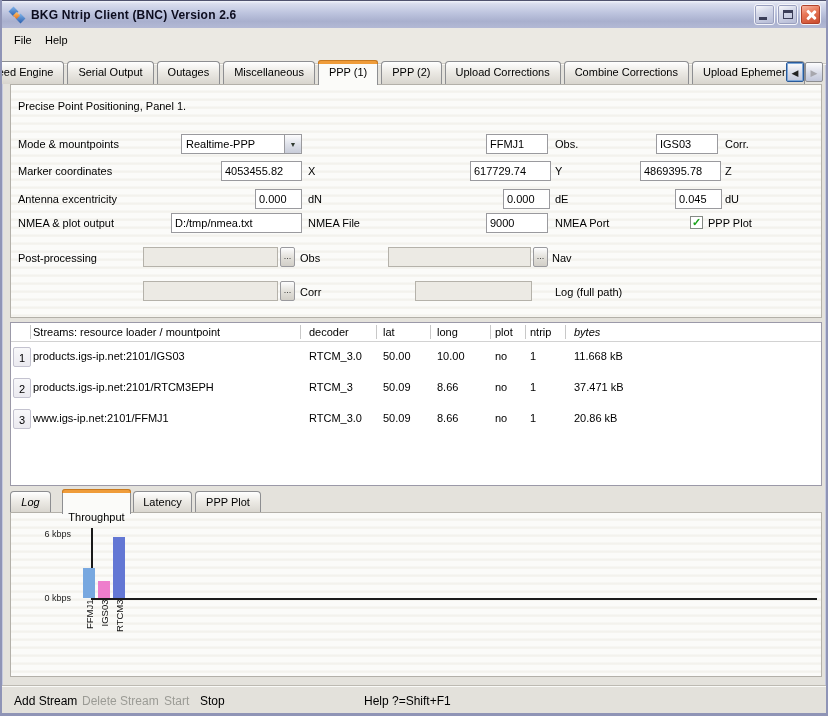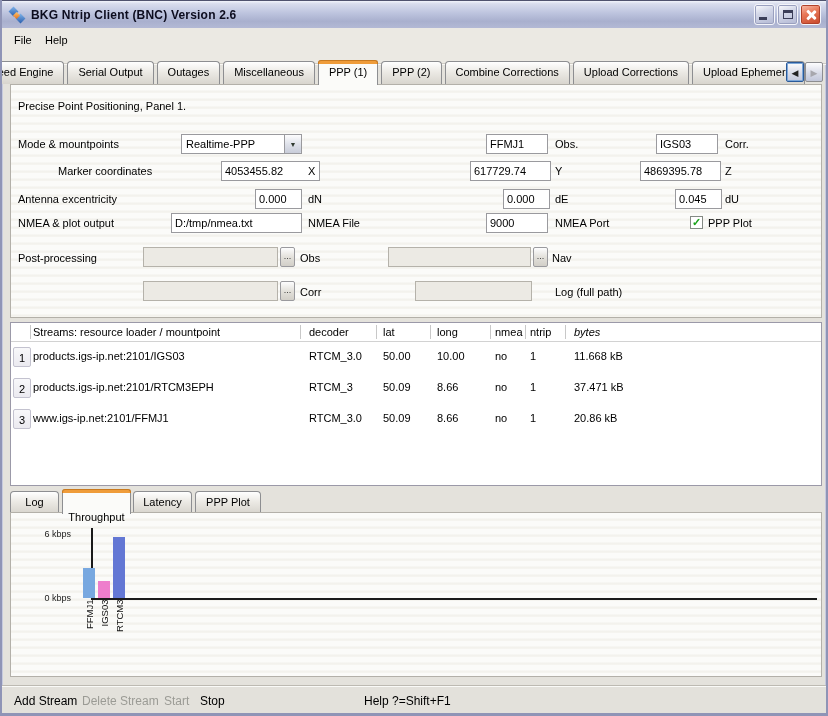--- a/index.html
+++ b/index.html
@@ -144,22 +144,22 @@
   </div>
 
   <div class="tabbar">
     <div class="tabs-row">
       <div class="tab">Feed Engine</div>
       <div class="tab">Serial Output</div>
       <div class="tab">Outages</div>
       <div class="tab">Miscellaneous</div>
       <div class="tab selected">PPP (1)</div>
       <div class="tab">PPP (2)</div>
+      <div class="tab">Upload Corrections</div>
       <div class="tab">Combine Corrections</div>
-      <div class="tab">Upload Corrections</div>
       <div class="tab">Upload Ephemeris</div>
     </div>
     <div class="tab-scroll">
       <span class="scrollbtn focus">◀</span>
       <span class="scrollbtn disabled">▶</span>
     </div>
   </div>
 
   <div class="qpanel ppp-panel">
     <div class="flabel" style="left:7px; top:15px;">Precise Point Positioning, Panel 1.</div>
@@ -167,22 +167,22 @@
     <div class="flabel" style="left:7px; top:53px;">Mode &amp; mountpoints</div>
     <div class="combo-box" style="left:170px; top:49px; width:121px;">
       <span class="combo-text">Realtime-PPP</span>
       <span class="combo-btn">▼</span>
     </div>
     <input class="field" style="left: 475px; top: 49px; width: 62px;" value="FFMJ1">
     <div class="flabel" style="left:544px; top:53px;">Obs.</div>
     <input class="field" style="left: 645px; top: 49px; width: 62px;" value="IGS03">
     <div class="flabel" style="left:714px; top:53px;">Corr.</div>
 
-    <div class="flabel" style="left:7px; top:80px;margin-left:40px;">Marker coordinates</div>
-    <input class="field" style="left: 210px; top: 76px; width: 99px;" value="4053455.82">
+    <div class="flabel" style="left:7px; top:80px;">Marker coordinates</div>
+    <input class="field" style="left: 210px; top: 76px; width: 81px;" value="4053455.82">
     <div class="flabel" style="left:297px; top:80px;">X</div>
     <input class="field" style="left: 459px; top: 76px; width: 81px;" value="617729.74">
     <div class="flabel" style="left:544px; top:80px;">Y</div>
     <input class="field" style="left: 629px; top: 76px; width: 81px;" value="4869395.78">
     <div class="flabel" style="left:714px; top:80px;">Z</div>
 
     <div class="flabel" style="left:7px; top:108px;">Antenna excentricity</div>
     <input class="field" style="left: 244px; top: 104px; width: 47px;" value="0.000">
     <div class="flabel" style="left:297px; top:108px;text-align:right;">dN</div>
     <input class="field" style="left: 492px; top: 104px; width: 47px;" value="0.000">
@@ -213,21 +213,21 @@
     <div class="flabel" style="left:289px; top:201px;">Corr</div>
     <input class="field disabled" style="left: 404px; top: 196px; width: 117px;" disabled="">
     <div class="flabel" style="left:544px; top:201px;">Log (full path)</div>
   </div>
 
   <div class="streams">
     <div class="th" style="left:22px;">Streams:   resource loader / mountpoint</div>
     <div class="th" style="left:298px;">decoder</div>
     <div class="th" style="left:372px;">lat</div>
     <div class="th" style="left:426px;text-align:right;">long</div>
-    <div class="th" style="left:484px;">nmea</div>
+    <div class="th" style="left:484px;">plot</div>
     <div class="th" style="left:519px;">ntrip</div>
     <div class="th" style="left:563px;font-style:italic;">bytes</div>
     <div class="vsep" style="left:19px;"></div>
       <div class="vsep" style="left:289px;"></div>
     <div class="vsep" style="left:365px;"></div>
       <div class="vsep" style="left:419px;"></div>
     <div class="vsep" style="left:479px;"></div>
       <div class="vsep" style="left:514px;"></div>
     <div class="vsep" style="left:554px;"></div>
     <div class="hline"></div>
@@ -260,21 +260,21 @@
       <div class="cell" style="left:298px; top:89px;">RTCM_3.0</div>
       <div class="cell" style="left:372px; top:89px;">50.09</div>
       <div class="cell" style="left:426px; top:89px;">8.66</div>
       <div class="cell" style="left:484px; top:89px;">no</div>
       <div class="cell" style="left:519px; top:89px;">1</div>
       <div class="cell" style="left:563px; top:89px;">20.86 kB</div>
     </div>
   </div>
 
   <div class="bottom-tabbar">
-    <div class="btab" style="left:8px; width:49px;">Log</div>
+    <div class="btab" style="left:8px; width:41px;font-style:italic;">Log</div>
     <div class="btab selected" style="left:60px; width:69px;">Throughput</div>
     <div class="btab" style="left:131px; width:59px;">Latency</div>
     <div class="btab" style="left:193px; width:66px;">PPP Plot</div>
   </div>
 
   <div class="qpanel bottom-panel">
     <div class="ytick" style="top:16px;">6 kbps</div>
     <div class="ytick" style="top:80px;">0 kbps</div>
     <div class="axis-y"></div>
     <div class="axis-x"></div>

